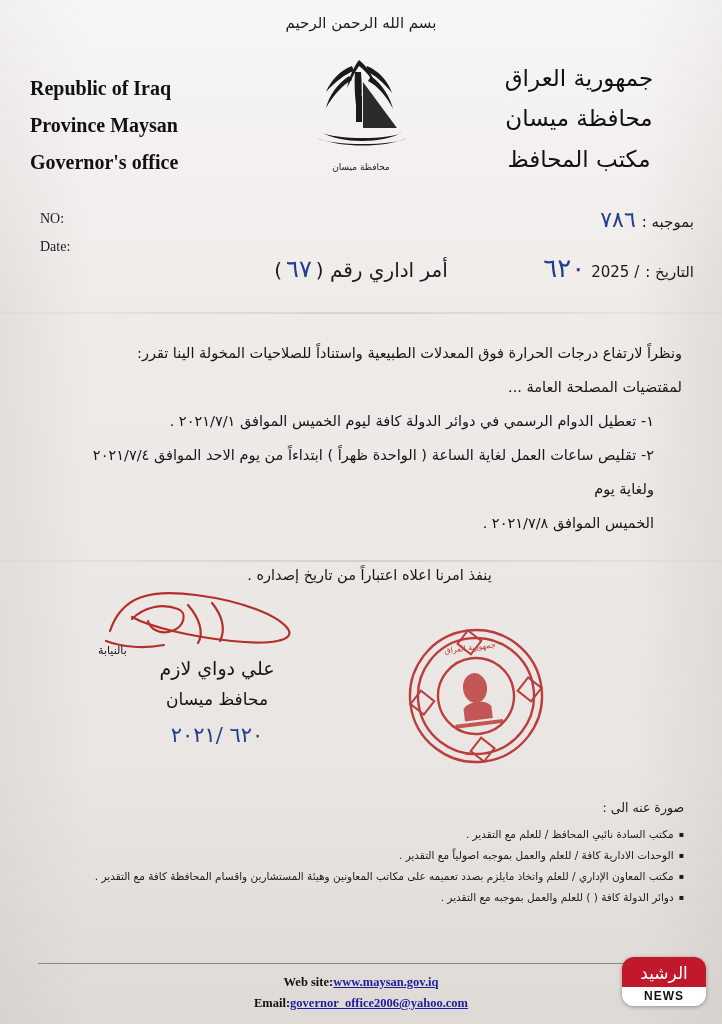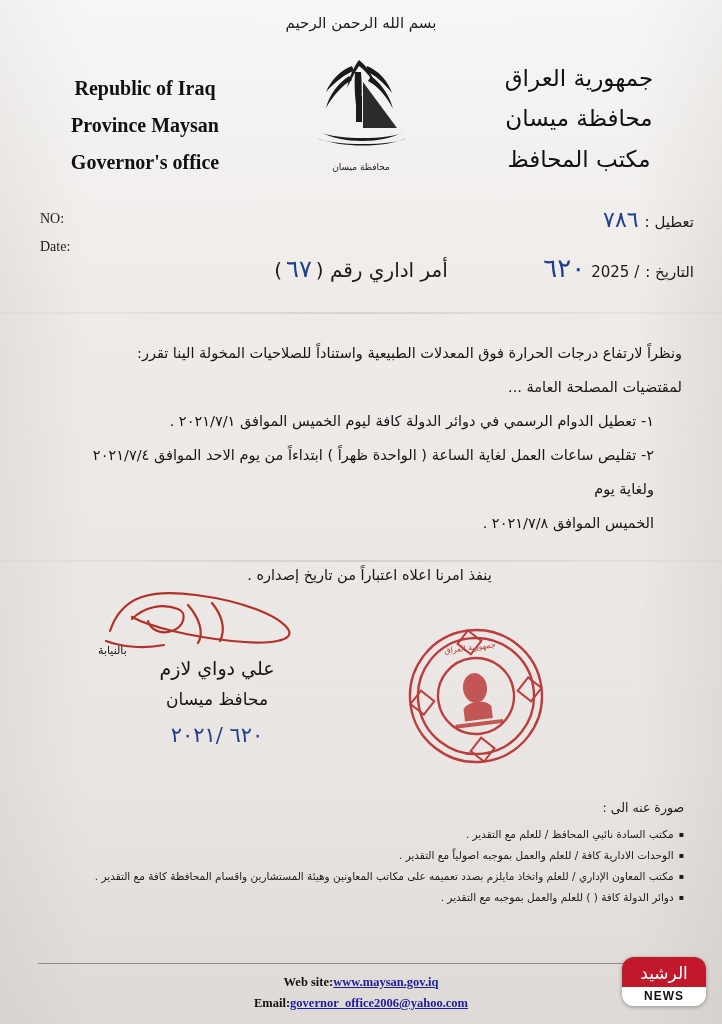--- a/index.html
+++ b/index.html
@@ -49,21 +49,20 @@
   .header-en {
     position: absolute;
     top: 70px;
     left: 30px;
     width: 230px;
     font-family: "Liberation Serif", serif;
     font-weight: bold;
     font-size: 20px;
     line-height: 1.85;
     color: #111;
-    text-align: center;
   }
   .header-ar {
     position: absolute;
     top: 58px;
     right: 28px;
     width: 230px;
     text-align: center;
     direction: rtl;
     font-size: 23px;
     line-height: 1.75;
@@ -319,21 +318,21 @@
     <div class="emblem-caption">محافظة ميسان</div>
   </div>
 
   <div class="meta-left">
     <div>NO:</div>
     <div>Date:</div>
   </div>
 
   <div class="meta-right">
     <div class="row">
-      <span class="lbl">تعطيل :</span>
+      <span class="lbl">بموجبه :</span>
       <span class="hand">٧٨٦</span>
     </div>
     <div class="row">
       <span class="lbl">التاريخ :</span>
       <span>/ 2025</span>
       <span class="hand-big">٦٢٠</span>
     </div>
   </div>
 
   <div class="doc-title">

